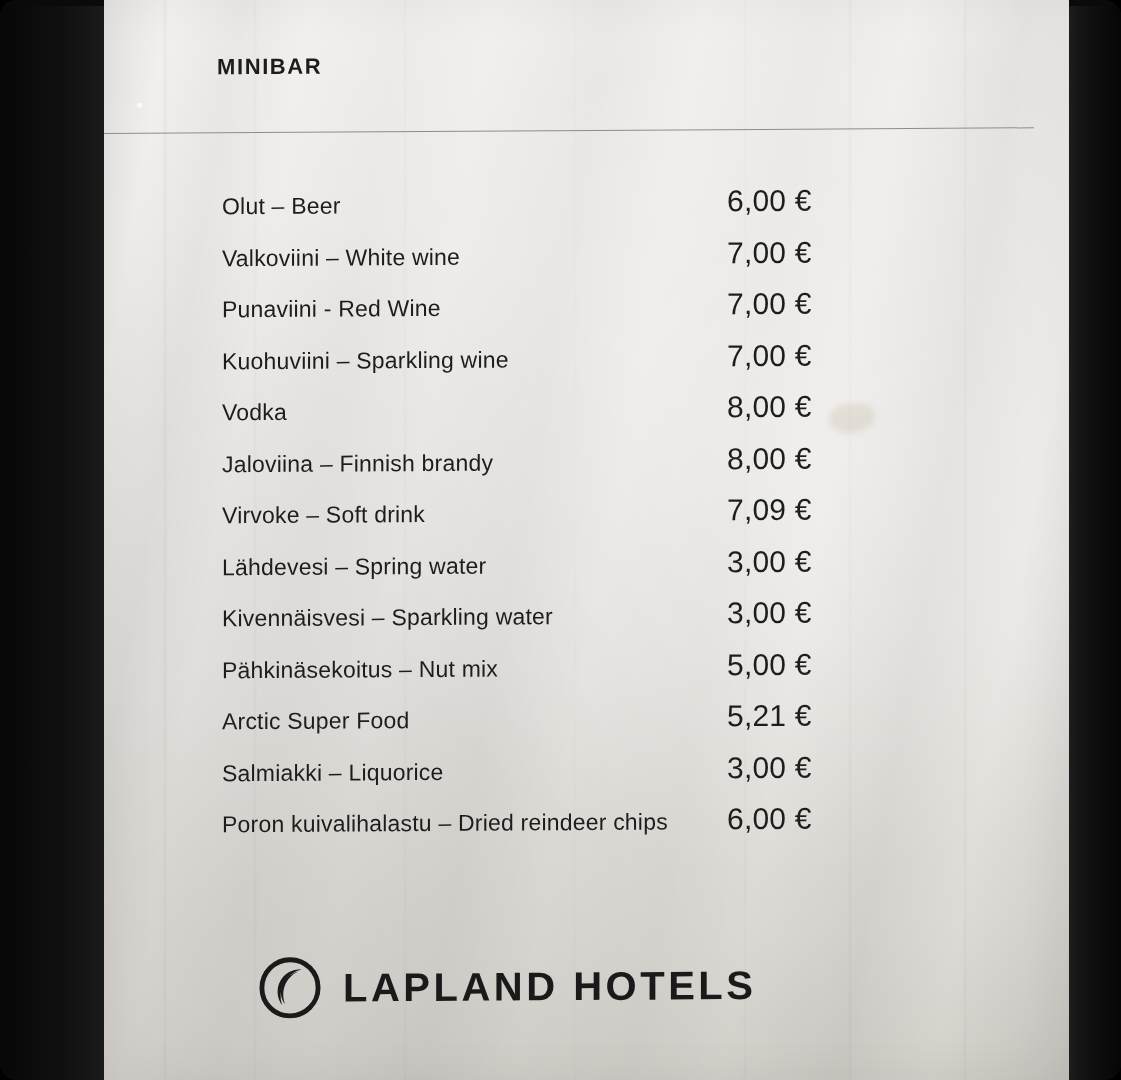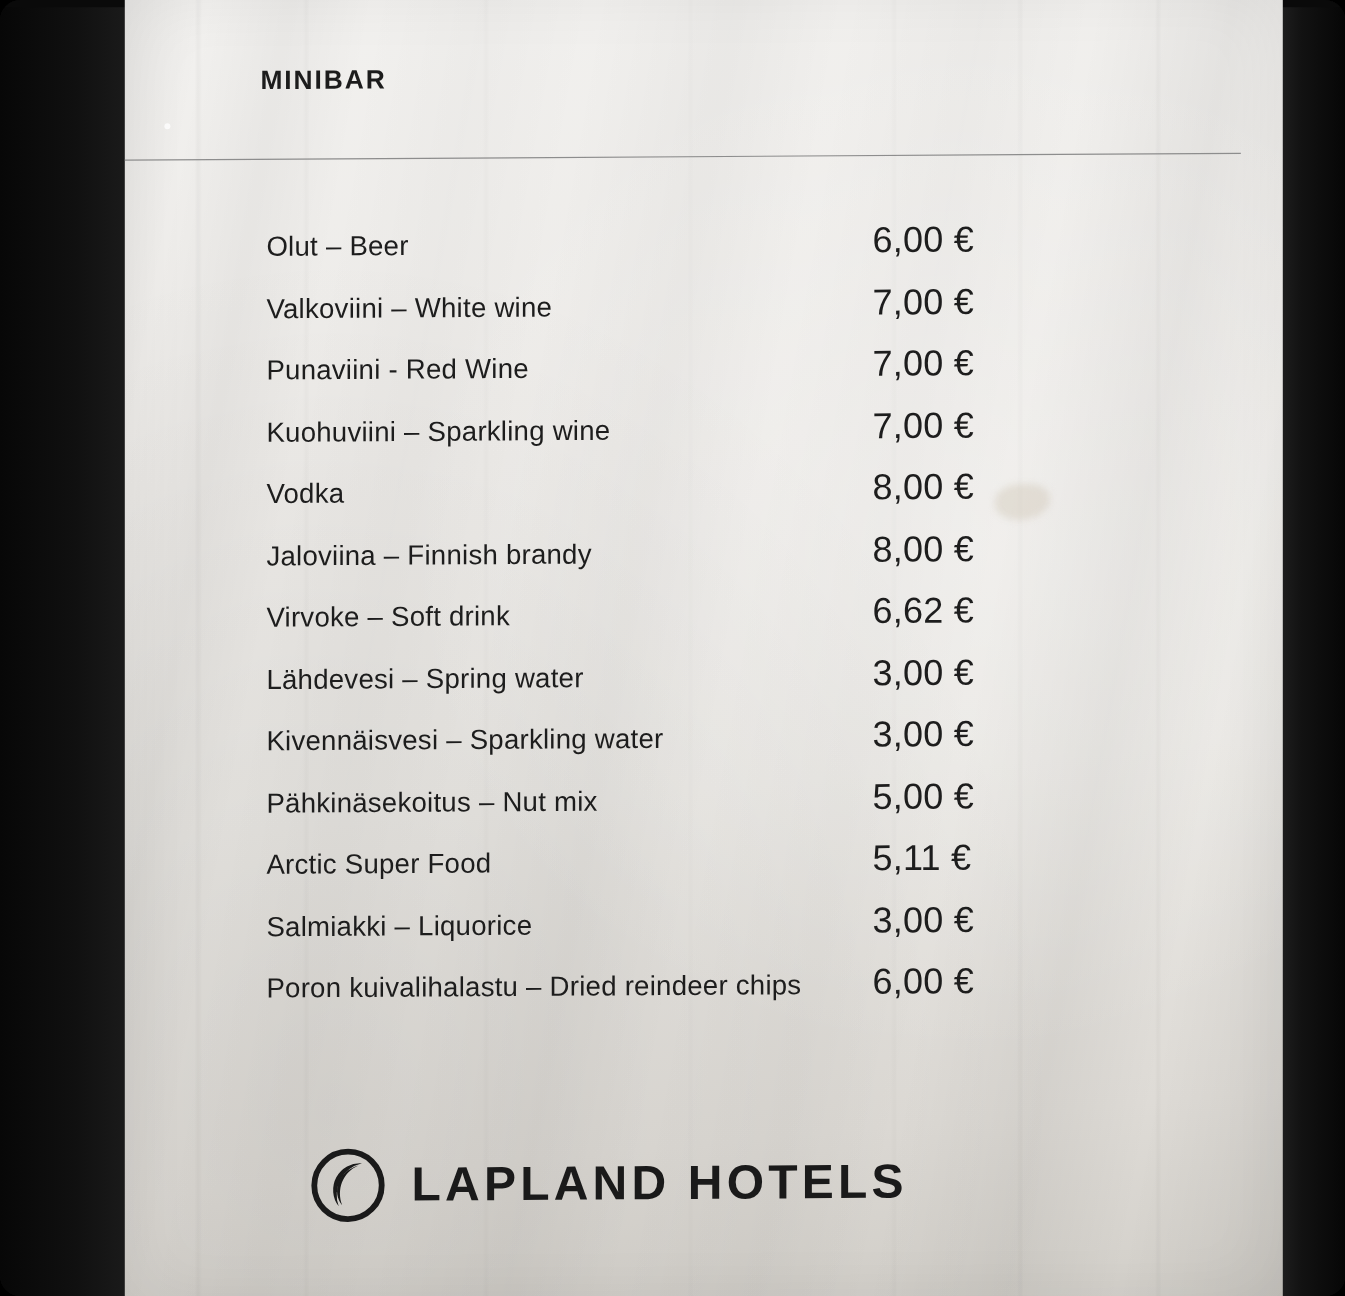--- a/index.html
+++ b/index.html
@@ -235,41 +235,41 @@
         <span class="item-price">8,00 €</span>
       </div>
 
       <div class="item-row">
         <span class="item-name">Jaloviina – Finnish brandy</span>
         <span class="item-price">8,00 €</span>
       </div>
 
       <div class="item-row">
         <span class="item-name">Virvoke – Soft drink</span>
-        <span class="item-price">6,62 €</span>
+        <span class="item-price">7,09 €</span>
       </div>
 
       <div class="item-row">
         <span class="item-name">Lähdevesi – Spring water</span>
         <span class="item-price">3,00 €</span>
       </div>
 
       <div class="item-row">
         <span class="item-name">Kivennäisvesi – Sparkling water</span>
         <span class="item-price">3,00 €</span>
       </div>
 
       <div class="item-row">
         <span class="item-name">Pähkinäsekoitus – Nut mix</span>
         <span class="item-price">5,00 €</span>
       </div>
 
       <div class="item-row">
         <span class="item-name">Arctic Super Food</span>
-        <span class="item-price">5,11 €</span>
+        <span class="item-price">5,21 €</span>
       </div>
 
       <div class="item-row">
         <span class="item-name">Salmiakki – Liquorice</span>
         <span class="item-price">3,00 €</span>
       </div>
 
       <div class="item-row">
         <span class="item-name">Poron kuivalihalastu – Dried reindeer chips</span>
         <span class="item-price">6,00 €</span>

